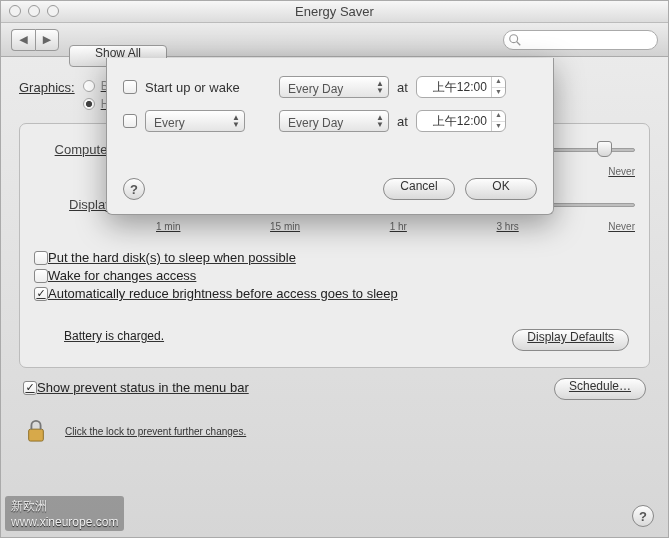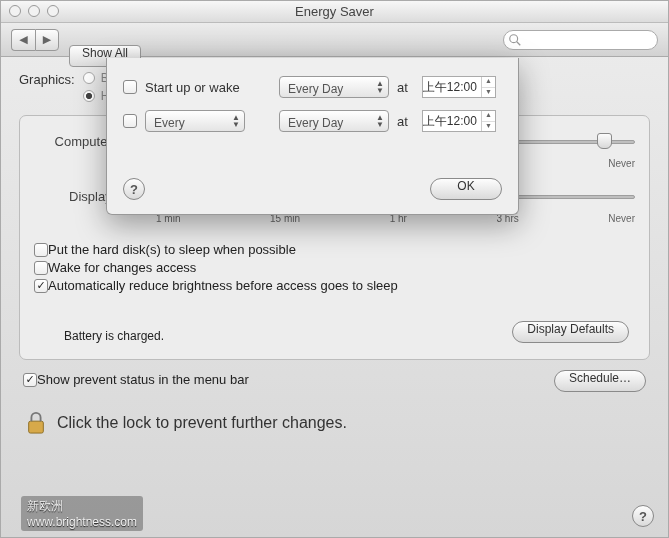--- a/index.html
+++ b/index.html
@@ -66,21 +66,21 @@
   display: flex;
   align-items: center;
   justify-content: center;
   color: #666;
   font-size: 11px;
 }
 .navbtn:first-child { border-radius: 4px 0 0 4px; border-right: none; }
 .navbtn:last-child { border-radius: 0 4px 4px 0; }
 .showall-btn {
   height: 22px;
-  padding: 0 12px;
+  padding: 0 25px;
   background: linear-gradient(#fdfdfd, #dcdcdc);
   border: 1px solid #999;
   border-radius: 4px;
   font-size: 12px;
   margin-top: 32px;
 }
 .search-wrap {
   margin-left: auto;
   position: relative;
 }
@@ -96,22 +96,23 @@
 }
 .search-icon {
   position: absolute;
   left: 5px;
   top: 3px;
   width: 14px;
   height: 14px;
   opacity: .6;
 }
 .content {
-  padding: 15px 18px 8px;
-  position: relative;
+  padding: 23px 18px 8px;
+  position: relative;
+  text-decoration: underline;
 }
 .graphics-row {
   display: flex;
   gap: 8px;
 }
 .graphics-label {
   font-size: 13px;
 }
 .radio-group { display: flex; flex-direction: column; gap: 4px; margin-top:-1px;}
 .radio-line { display: flex; align-items: center; gap: 6px; color: #888; font-size: 12px;}
@@ -183,21 +184,21 @@
   border-radius: 3px;
   background: linear-gradient(#fff,#eee);
   display: inline-flex;
   align-items: center;
   justify-content: center;
   font-size: 11px;
   color: #222;
 }
 .status-row {
   display: flex;
-  align-items: flex-end;
+  align-items: flex-start;
   justify-content: space-between;
   margin-top: 28px;
   padding: 0 6px 4px;
 }
 .status-text { font-size: 12px; color: #222; padding-left: 24px;}
 .push-btn {
   height: 22px;
   padding: 0 14px;
   background: linear-gradient(#fdfdfd,#dadada);
   border: 1px solid #8a8a8a;
@@ -207,23 +208,23 @@
 .outer-check {
   display: flex;
   align-items: center;
   justify-content: space-between;
   margin-top: 10px;
   padding: 0 4px;
 }
 .lock-row {
   display: flex;
   align-items: center;
-  gap: 10px;
+  gap: 18px;
   margin-top: 18px;
-  font-size: 16px;
+  font-size: 10px;
   color: #333;
   padding-left: 6px;
 }
 .lock-svg { width: 22px; height: 26px; }
 .help-circle {
   width: 22px;
   height: 22px;
   border-radius: 50%;
   border: 1px solid #888;
   background: linear-gradient(#fdfdfd,#dadada);
@@ -232,21 +233,21 @@
   justify-content: center;
   font-size: 13px;
   font-weight: bold;
   color: #555;
 }
 
 .sheet {
   position: absolute;
   left: 105px;
   top: 57px;
-  width: 413px;
+  width: 448px;
   background: #efefef;
   border: 1px solid #999;
   border-top: none;
   border-radius: 0 0 6px 6px;
   box-shadow: 0 10px 30px rgba(0,0,0,.35);
   padding: 18px 16px 14px;
   z-index: 50;
 }
 .sheet-row {
   display: flex;
@@ -273,28 +274,27 @@
   right: 4px;
   top: 3px;
   font-size: 8px;
   line-height: 7px;
   color: #555;
 }
 .at-label { font-size: 13px; color: #333; }
 .time-box {
   height: 22px;
   border: 1px solid #aaa;
-  border-radius: 0;
+  border-radius: 6px;
   background: #fff;
-  padding: 0 18px 0 0;
+  padding: 0 18px 0 16px;
   font-size: 12px;
   display: inline-flex;
   align-items: center;
   position: relative;
-  margin-left: 6px;
 }
 .stepper {
   position: absolute;
   right: 0;
   top: 0;
   bottom: 0;
   width: 14px;
   border-left: 1px solid #ccc;
   display: flex;
   flex-direction: column;
@@ -308,21 +308,21 @@
 }
 .stepper div:last-child{border:none;}
 .sheet-actions {
   display: flex;
   align-items: center;
   margin-top: 46px;
 }
 .sheet-actions .spacer { flex: 1; }
 .watermark {
   position: absolute;
-  left: 20px;
+  left: 4px;
   bottom: 6px;
   font-size: 12px;
   color: rgba(255,255,255,.9);
   text-shadow: 0 1px 1px rgba(0,0,0,.8);
   background: rgba(90,90,90,.5);
   padding: 2px 6px;
   border-radius: 3px;
   pointer-events: none;
 }
 .help-br { position:absolute; right:14px; bottom:10px;}
@@ -479,22 +479,23 @@
         <span class="stepper">
             <div>▲</div>
             <div>▼</div>
           </span>
       </span>
     </div>
 
     <div class="sheet-actions">
       <span class="help-circle">?</span>
       <span class="spacer"></span>
+      <span class="push-btn" style="min-width:72px;text-align:center">Cancel</span>
       <span style="width:10px"></span>
       <span class="push-btn" style="min-width:72px;text-align:center">OK</span>
     </div>
   </div>
 
   <div class="watermark">
     <div>新欧洲</div>
-    <div>www.brightness.com</div>
+    <div>www.xineurope.com</div>
   </div>
 </div>
 
 </body></html>

